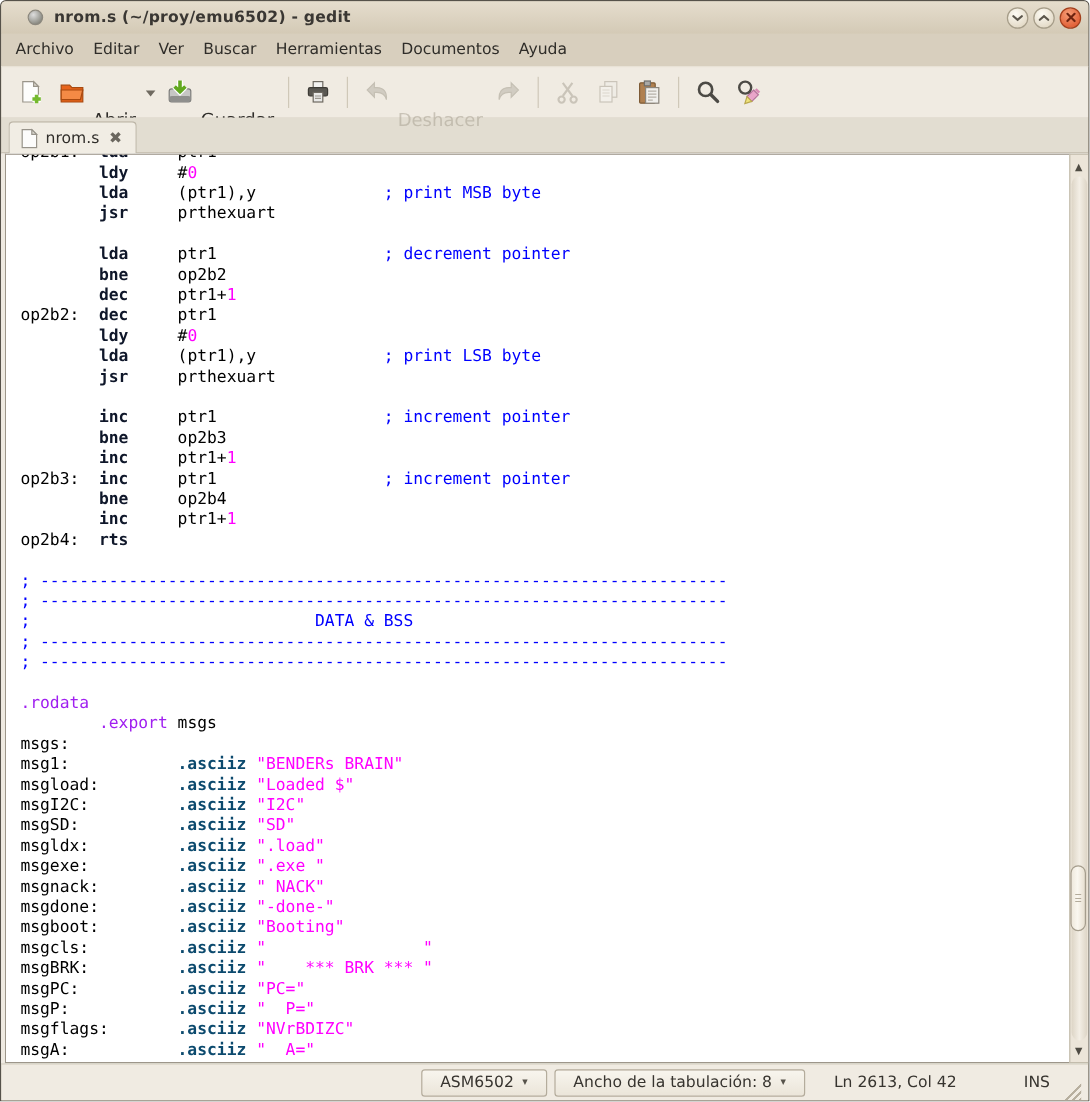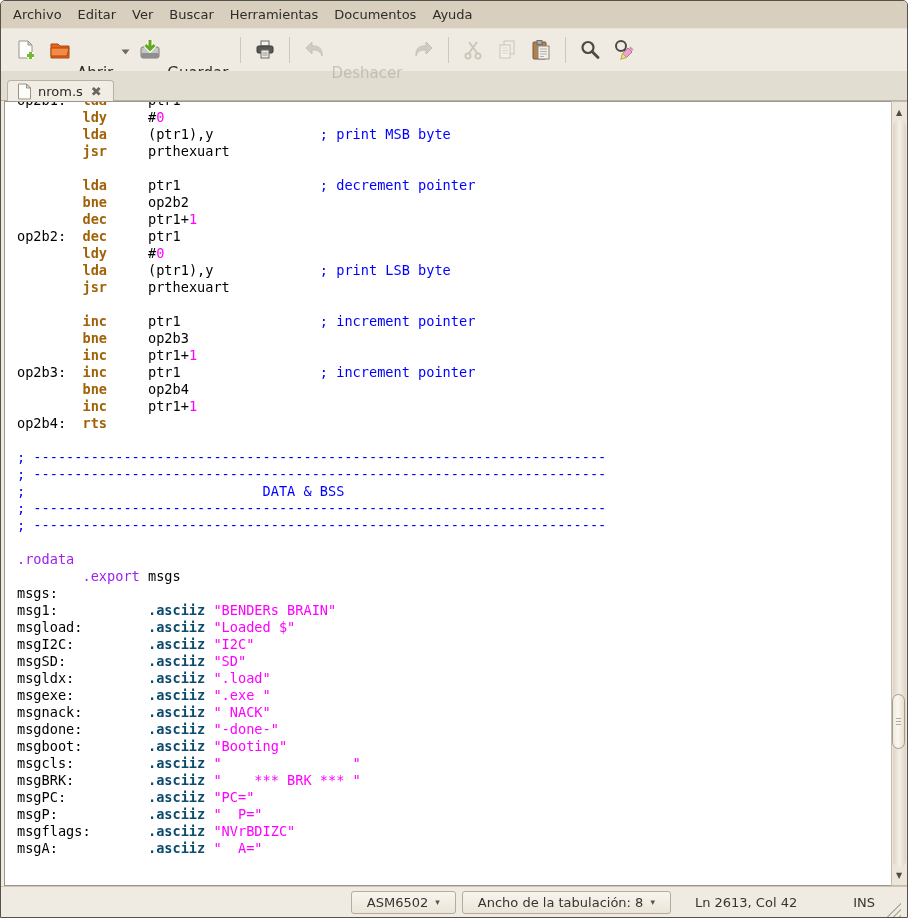--- a/index.html
+++ b/index.html
@@ -41,37 +41,37 @@
   .tbtn .lbl{ color:#2f2d29; font-size:15px;margin-top:45px; }
   .tbtn.disabled .lbl{ color:#aba августа:1; color:#aaa394; }
   .tbtn.disabled{ opacity:.55; }
   .drop-arrow{ padding:2px 3px; }
   .tsep{ width:1px; height:26px; background:#cfc8b8; margin:0 7px; }
   .ticon{ width:24px; height:24px; display:block; }
 
   
   .tabstrip{ height:30px; flex:0 0 30px; background:#e2ddd1; display:flex; align-items:flex-end;
     padding:0 0 0 6px; border-bottom:1px solid #b9b2a3; }
-  .tab{ height:21px; display:flex; align-items:center; gap:6px; padding:3px 9px;
+  .tab{ height:27px; display:flex; align-items:center; gap:6px; padding:3px 9px;
     background:#f1ede4; border:1px solid #b9b2a3; border-bottom:none;
     border-radius:4px 4px 0 0; margin-bottom:-1px; }
   .tab-label{ color:#2f2d29; }
   .tab-close{ color:#6b675f; font-weight:bold; font-size:13px; line-height:1; padding:1px 2px; }
 
   
   .editor{ flex:1 1 auto; display:flex; background:#fff; position:relative;
     border-left:3px solid #efeae1; border-right:0; overflow:hidden; }
   .editor-inner{ flex:1 1 auto; overflow:hidden; position:relative;
     border:1px solid #9d968a; border-right:none; background:#fff; }
   .code{ font-family:"DejaVu Sans Mono","Liberation Mono",monospace;
     font-size:13.6px; line-height:17px; white-space:pre; padding:0 0 0 12px;
     margin-top:-10px; }
   .cl{ height:17px; white-space:pre; }
   .pln{ color:#000; }
-  .op{ color:#a16207; font-weight:bold; }
+  .op{ color:#0f172a; font-weight:bold; }
   .num{ color:#ff00ff; }
   .str{ color:#ff00ff; }
   .com{ color:#0000ff; }
   .dir{ color:#a020f0; }
   .typ{ color:#0c4a6e; font-weight:bold; }
 
   
   .vscroll{ flex:0 0 16px; background:#ece5d9; border:1px solid #c3bcac; border-right:none;
     position:relative; }
   .sb-arrow{ position:absolute; left:0; width:14px; height:16px; display:flex;
@@ -99,20 +99,41 @@
   .sb-grip-corner{ width:14px; height:14px; margin-left:12px; align-self:flex-end;
     background:
       linear-gradient(135deg, transparent 0 50%, #b7af9f 50% 57%, transparent 57% 71%, #b7af9f 71% 78%, transparent 78% 92%, #b7af9f 92% 100%);
   }
 </style>
 </head>
 <body>
 
 <div class="window">
 
+  <div class="titlebar">
+    <div class="win-icon"></div>
+    <div class="title-text">nrom.s (~/proy/emu6502) - gedit</div>
+    <div class="win-buttons">
+      <div class="wbtn">
+        <svg width="10" height="8" viewBox="0 0 10 8">
+            <path d="M1.5 2.5l3.5 3 3.5-3" fill="none" stroke="#5b564c" stroke-width="1.8" stroke-linecap="round"></path>
+          </svg>
+      </div>
+      <div class="wbtn">
+        <svg width="10" height="8" viewBox="0 0 10 8">
+            <path d="M1.5 5.5l3.5-3 3.5 3" fill="none" stroke="#5b564c" stroke-width="1.8" stroke-linecap="round"></path>
+          </svg>
+      </div>
+      <div class="wbtn close">
+        <svg width="9" height="9" viewBox="0 0 9 9">
+            <path d="M1.5 1.5l6 6M7.5 1.5l-6 6" stroke="#6e2410" stroke-width="1.8" stroke-linecap="round"></path>
+          </svg>
+      </div>
+    </div>
+  </div>
 
   <div class="menubar">
     <div class="menu-item">Archivo</div>
     <div class="menu-item">Editar</div>
     <div class="menu-item">Ver</div>
     <div class="menu-item">Buscar</div>
     <div class="menu-item">Herramientas</div>
     <div class="menu-item">Documentos</div>
     <div class="menu-item">Ayuda</div>
   </div>

